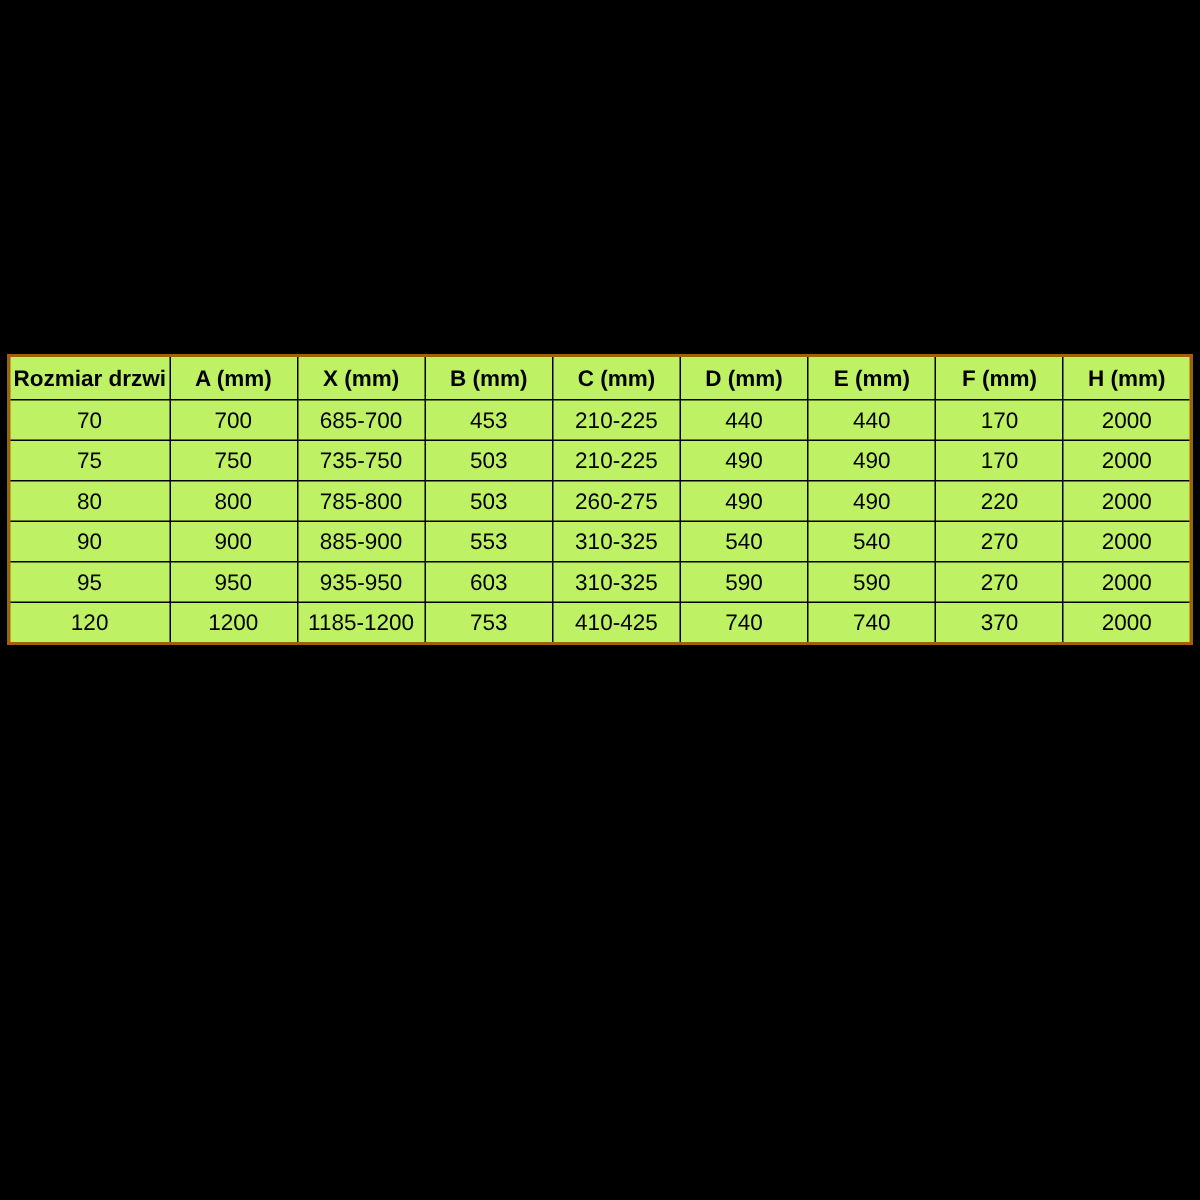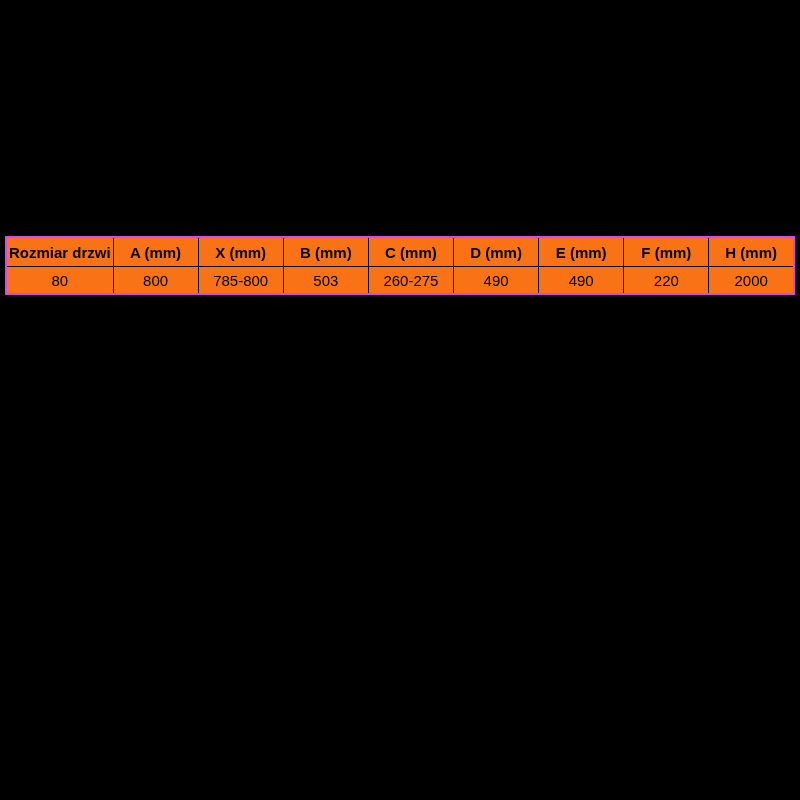--- a/index.html
+++ b/index.html
@@ -17,23 +17,23 @@
   .table-wrap {
     position: absolute;
     left: 5px;
     top: 236px;
     width: 790px;
   }
   table.spec-table {
     width: 100%;
     border-collapse: collapse;
     table-layout: fixed;
-    background: #f97316;
+    background: #bef264;
     color: #000000;
-    border: 2px solid #d946ef;
+    border: 2px solid #a16207;
     font-size: 15px;
   }
   table.spec-table th,
   table.spec-table td {
     border: 1px solid #000000;
     text-align: center;
     vertical-align: middle;
     padding: 0 2px;
     overflow: hidden;
     white-space: nowrap;
@@ -72,25 +72,80 @@
           <th>B (mm)</th>
           <th>C (mm)</th>
           <th>D (mm)</th>
           <th>E (mm)</th>
           <th>F (mm)</th>
           <th>H (mm)</th>
         </tr>
     </thead>
     <tbody>
         <tr>
+          <td>70</td>
+          <td>700</td>
+          <td>685-700</td>
+          <td>453</td>
+          <td>210-225</td>
+          <td>440</td>
+          <td>440</td>
+          <td>170</td>
+          <td>2000</td>
+        </tr>
+        <tr>
+          <td>75</td>
+          <td>750</td>
+          <td>735-750</td>
+          <td>503</td>
+          <td>210-225</td>
+          <td>490</td>
+          <td>490</td>
+          <td>170</td>
+          <td>2000</td>
+        </tr>
+        <tr>
           <td>80</td>
           <td>800</td>
           <td>785-800</td>
           <td>503</td>
           <td>260-275</td>
           <td>490</td>
           <td>490</td>
           <td>220</td>
           <td>2000</td>
         </tr>
+        <tr>
+          <td>90</td>
+          <td>900</td>
+          <td>885-900</td>
+          <td>553</td>
+          <td>310-325</td>
+          <td>540</td>
+          <td>540</td>
+          <td>270</td>
+          <td>2000</td>
+        </tr>
+        <tr>
+          <td>95</td>
+          <td>950</td>
+          <td>935-950</td>
+          <td>603</td>
+          <td>310-325</td>
+          <td>590</td>
+          <td>590</td>
+          <td>270</td>
+          <td>2000</td>
+        </tr>
+        <tr>
+          <td>120</td>
+          <td>1200</td>
+          <td>1185-1200</td>
+          <td>753</td>
+          <td>410-425</td>
+          <td>740</td>
+          <td>740</td>
+          <td>370</td>
+          <td>2000</td>
+        </tr>
       </tbody>
   </table>
 </div>
 
 </body></html>

